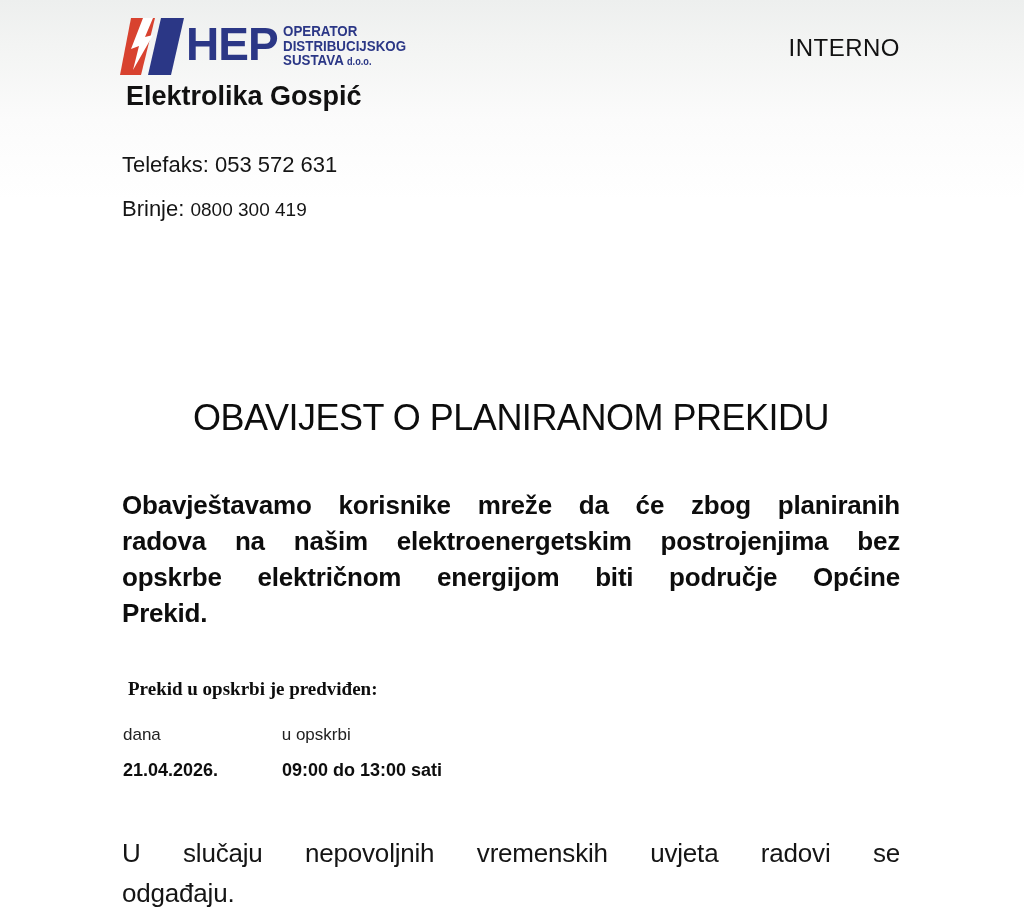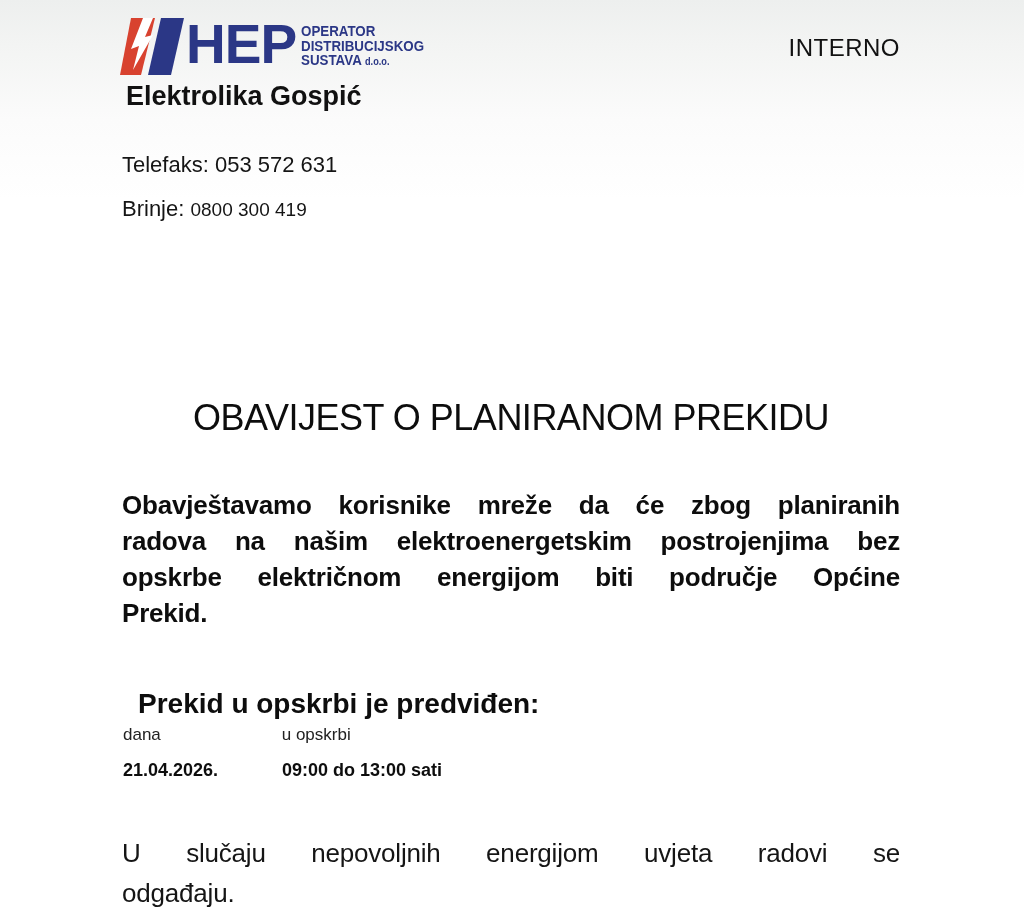--- a/index.html
+++ b/index.html
@@ -33,21 +33,21 @@
   .logo {
     display: flex;
     align-items: flex-start;
   }
   .logo-icon {
     width: 64px;
     height: 57px;
     flex: 0 0 auto;
   }
   .hep-word {
-    font-size: 55px;
+    font-size: 46px;
     font-weight: 800;
     letter-spacing: -1px;
     color: var(--logo-blue, #2b3786);
     line-height: 52px;
     margin-left: 2px;
   }
   .operator-block {
     margin-left: 5px;
     margin-top: 6px;
     display: flex;
@@ -152,24 +152,25 @@
   }
   .weather-note .jline, .weather-note .lastline {
     height: 40px;
     line-height: 40px;
   }
 
   .schedule-heading {
     position: absolute;
     left: 122px;
     top: 672px;
-    margin: 16px;
-    font-size: 28px;
-    font-weight: bold;
-    color: #0d0d0d;
+    margin: 6px;
+    font-size: 19px;
+    font-weight: bold;
+    color: #0d0d0d;
+    font-family: Liberation Serif, serif;
   }
   .sched-row {
     position: absolute;
     left: 123px;
     white-space: nowrap;
   }
   .sched-labels {
     top: 725px;
     font-size: 17px;
     color: #222;
@@ -233,17 +234,17 @@
   <div class="sched-row sched-labels">
     <span class="col-date">dana</span>
     <span class="col-time">u opskrbi</span>
   </div>
   <div class="sched-row sched-values">
     <span class="col-date">21.04.2026.</span>
     <span class="col-time">09:00 do 13:00 sati</span>
   </div>
 
   <div class="body-par weather-note">
-    <div class="jline">U slučaju nepovoljnih energijom uvjeta radovi se</div>
+    <div class="jline">U slučaju nepovoljnih vremenskih uvjeta radovi se</div>
     <div class="lastline">odgađaju.</div>
   </div>
 
 </div>
 
 </body></html>

